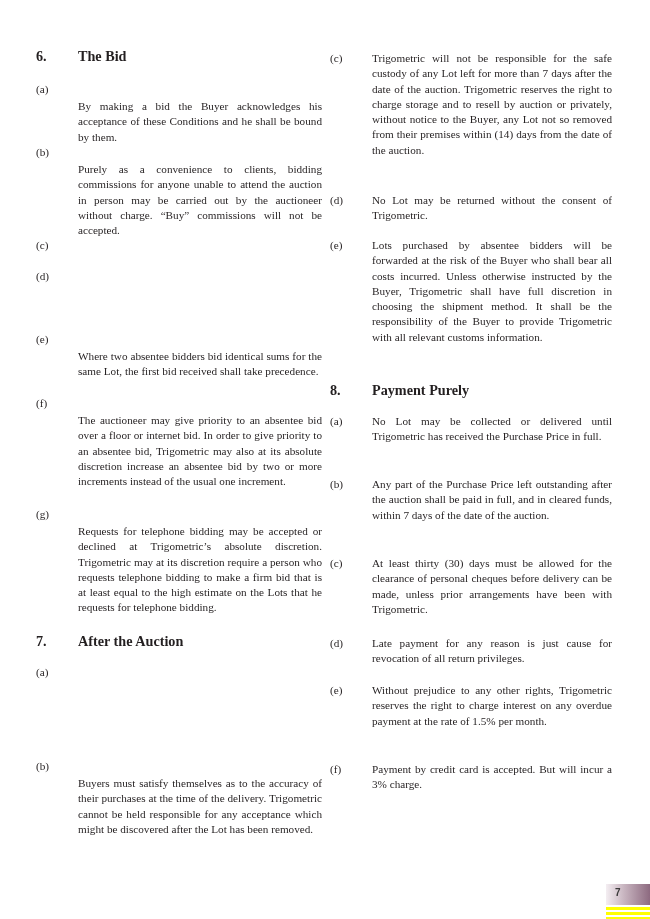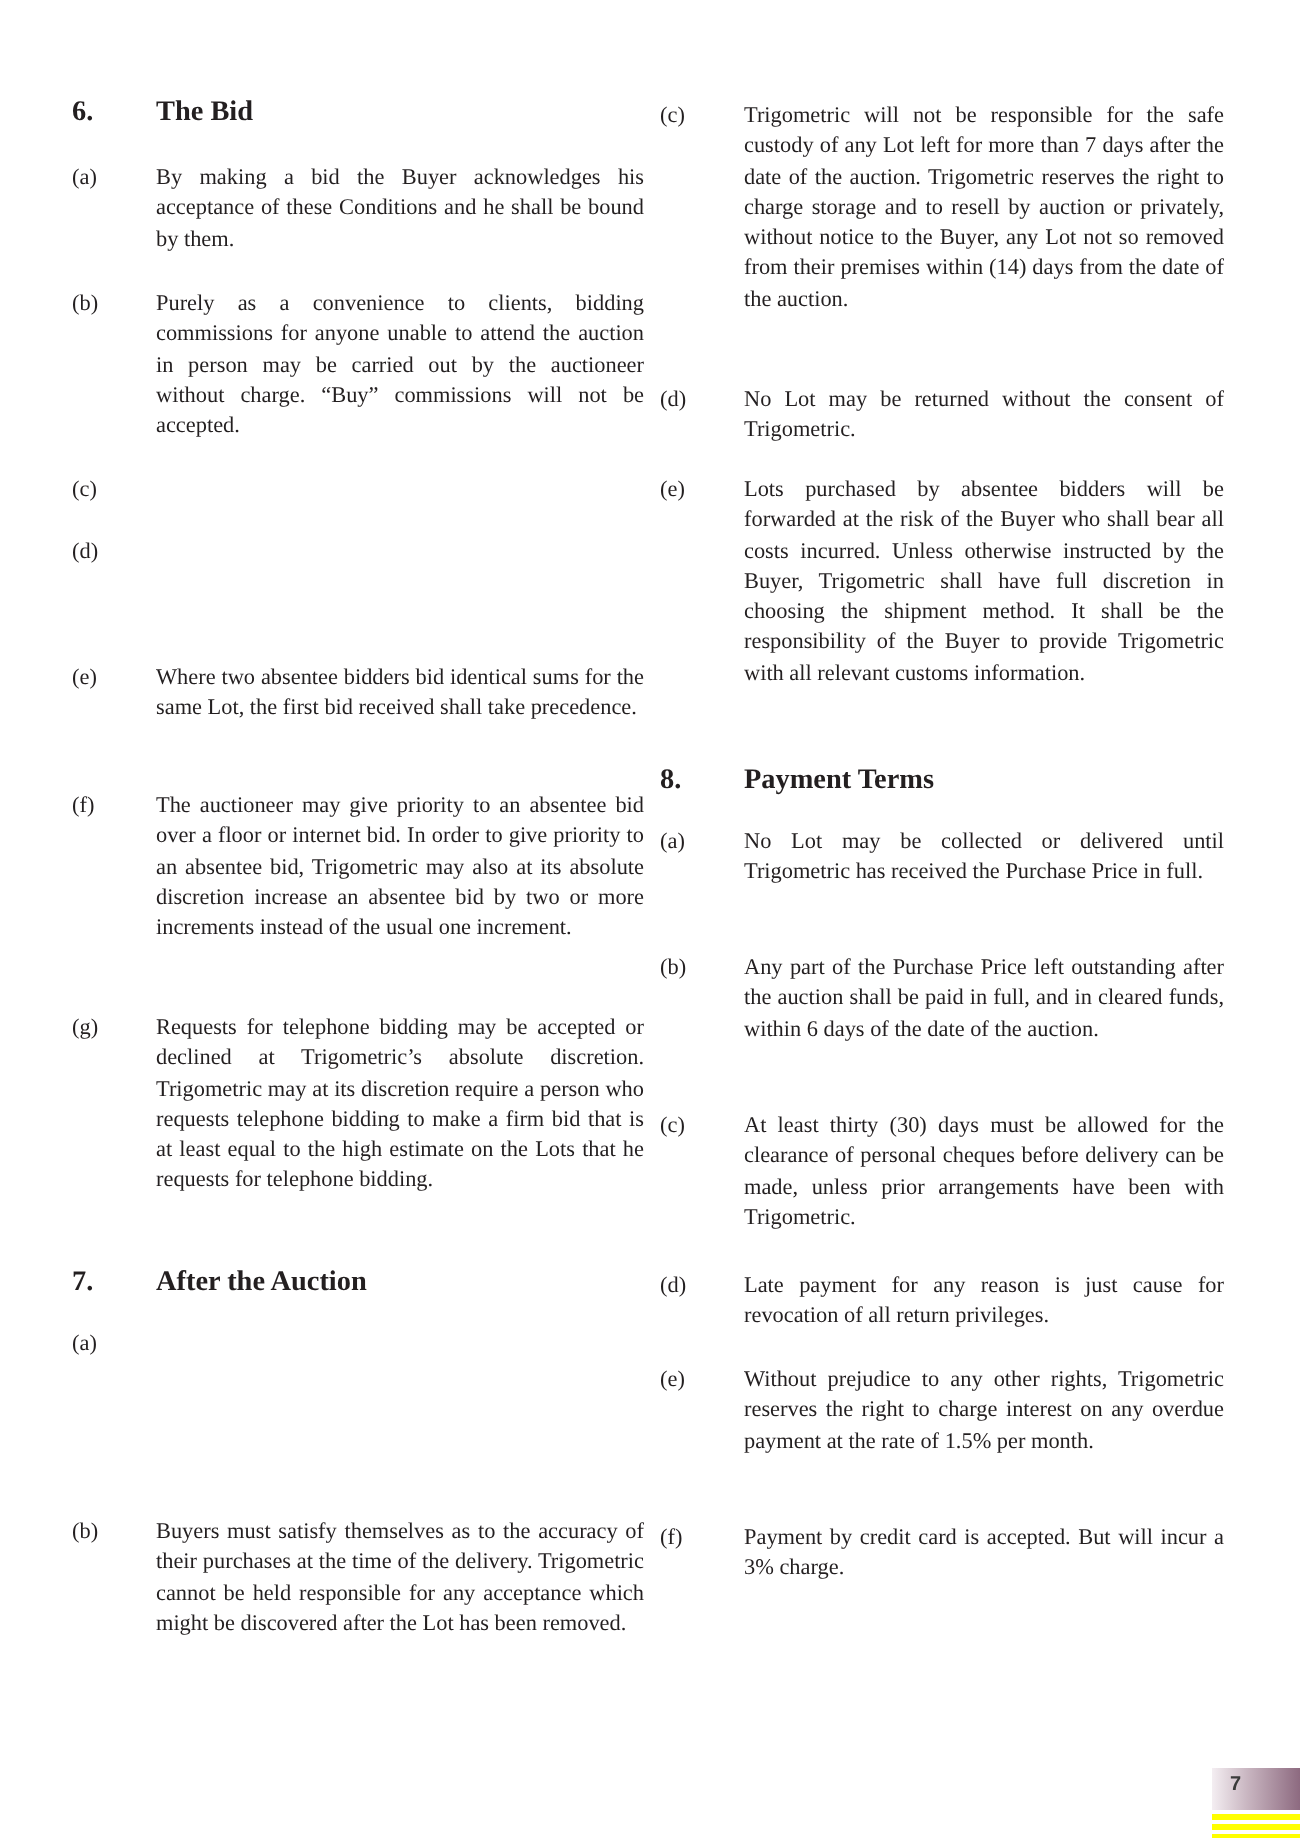--- a/index.html
+++ b/index.html
@@ -7,21 +7,21 @@
       font-family: "Liberation Serif", serif; color: #231f20; }
     .col { position: absolute; top: 0; }
     .col-left { left: 36px; width: 286px; }
     .col-right { left: 330px; width: 281px; }
     .section-head { position: absolute; left: 0; display: flex; font-weight: bold;
       font-size: 14.2px; line-height: 17px; }
     .section-head .num { width: 42px; }
     .clause { position: absolute; left: 0; display: flex; font-size: 11.2px; line-height: 15.3px; }
     .clause .lbl { width: 42px; flex: none; }
     .clause .txt { text-align: justify; }
-    .col-left .clause .txt { width: 244px; }
+    .col-left .clause .txt { width: 244px; margin-top: 17px; }
     .col-right .clause .txt { width: 240px; }
     .page-num { position: absolute; left: 606px; top: 884px; width: 44px; height: 21px;
       background: linear-gradient(to right, #f4eef2 0%, #c9b6c1 40%, #8d6a80 100%); }
     .page-num span { position: absolute; left: 9px; top: 3px; font-family: "Liberation Sans", sans-serif;
       font-size: 10px; font-weight: bold; color: #3a3a3a; }
     .stripe { position: absolute; left: 606px; width: 44px; height: 3px; background: #ffff00; }
   </style>
 </head>
 <body>
 
@@ -77,29 +77,29 @@
   <div class="clause" style="top:193px">
     <span class="lbl">(d)</span>
     <span class="txt">No Lot may be returned without the consent of Trigometric.</span>
   </div>
   <div class="clause" style="top:238px">
     <span class="lbl">(e)</span>
     <span class="txt">Lots purchased by absentee bidders will be forwarded at the risk of the Buyer who shall bear all costs incurred. Unless otherwise instructed by the Buyer, Trigometric shall have full discretion in choosing the shipment method. It shall be the responsibility of the Buyer to provide Trigometric with all relevant customs information.</span>
   </div>
   <div class="section-head" style="top:382px">
     <span class="num">8.</span>
-    <span>Payment Terms</span>
+    <span>Payment Purely</span>
   </div>
   <div class="clause" style="top:414px">
     <span class="lbl">(a)</span>
     <span class="txt">No Lot may be collected or delivered until Trigometric has received the Purchase Price in full.</span>
   </div>
   <div class="clause" style="top:477px">
     <span class="lbl">(b)</span>
-    <span class="txt">Any part of the Purchase Price left outstanding after the auction shall be paid in full, and in cleared funds, within 6 days of the date of the auction.</span>
+    <span class="txt">Any part of the Purchase Price left outstanding after the auction shall be paid in full, and in cleared funds, within 7 days of the date of the auction.</span>
   </div>
   <div class="clause" style="top:556px">
     <span class="lbl">(c)</span>
     <span class="txt">At least thirty (30) days must be allowed for the clearance of personal cheques before delivery can be made, unless prior arrangements have been with Trigometric.</span>
   </div>
   <div class="clause" style="top:636px">
     <span class="lbl">(d)</span>
     <span class="txt">Late payment for any reason is just cause for revocation of all return privileges.</span>
   </div>
   <div class="clause" style="top:683px">

